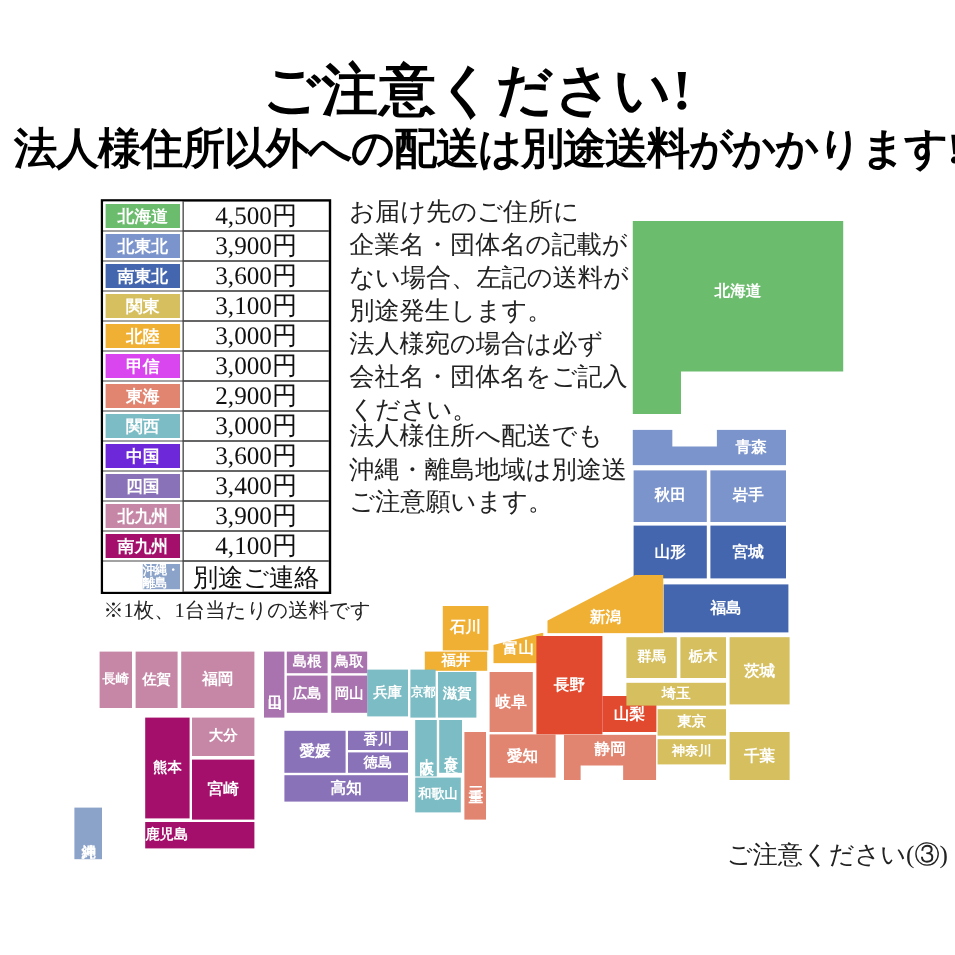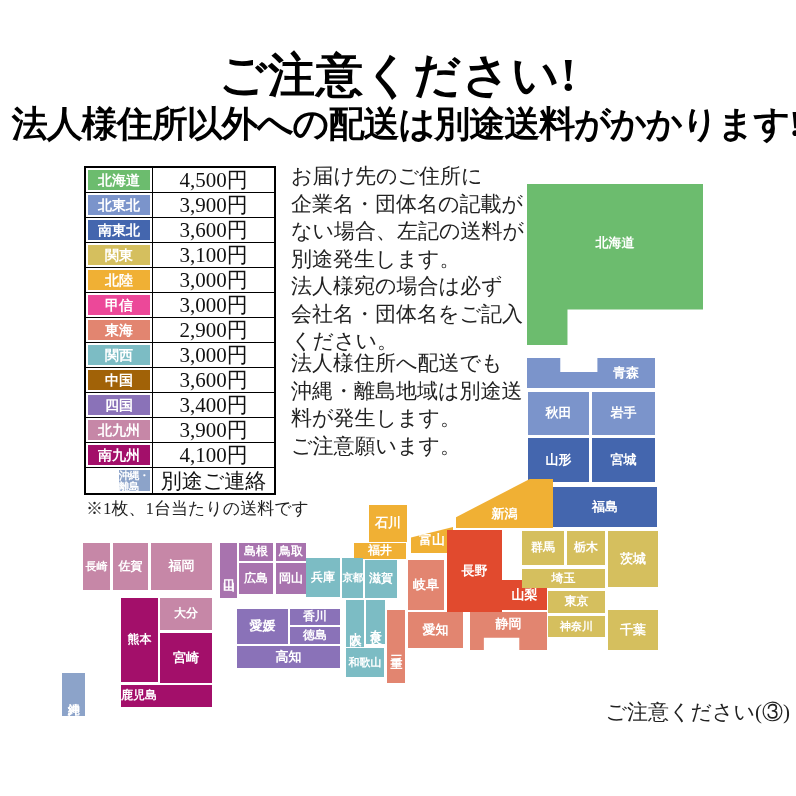--- a/index.html
+++ b/index.html
@@ -124,21 +124,21 @@
       <div class="fee-row">
         <div class="fee-label-cell">
           <div class="fee-chip" style="background: rgb(240, 176, 52);">
             <span>北陸</span>
           </div>
         </div>
         <div class="fee-value-cell">3,000円</div>
       </div>
       <div class="fee-row">
         <div class="fee-label-cell">
-          <div class="fee-chip" style="background: #ec4899;">
+          <div class="fee-chip" style="background: #d946ef;">
             <span>甲信</span>
           </div>
         </div>
         <div class="fee-value-cell">3,000円</div>
       </div>
       <div class="fee-row">
         <div class="fee-label-cell">
           <div class="fee-chip" style="background: rgb(226, 133, 112);">
             <span>東海</span>
           </div>
@@ -148,21 +148,21 @@
       <div class="fee-row">
         <div class="fee-label-cell">
           <div class="fee-chip" style="background: rgb(124, 188, 196);">
             <span>関西</span>
           </div>
         </div>
         <div class="fee-value-cell">3,000円</div>
       </div>
       <div class="fee-row">
         <div class="fee-label-cell">
-          <div class="fee-chip" style="background: #a16207;">
+          <div class="fee-chip" style="background: #6d28d9;">
             <span>中国</span>
           </div>
         </div>
         <div class="fee-value-cell">3,600円</div>
       </div>
       <div class="fee-row">
         <div class="fee-label-cell">
           <div class="fee-chip" style="background: rgb(138, 114, 184);">
             <span>四国</span>
           </div>
@@ -201,21 +201,20 @@
       <div>企業名・団体名の記載が</div>
       <div>ない場合、左記の送料が</div>
       <div>別途発生します。</div>
       <div>法人様宛の場合は必ず</div>
       <div>会社名・団体名をご記入</div>
       <div>ください。</div>
     </div>
   <div class="notice-p notice-p2">
       <div>法人様住所へ配送でも</div>
       <div>沖縄・離島地域は別途送</div>
-      <div>料が発生します。</div>
       <div>ご注意願います。</div>
     </div>
 
   <div class="map">
       <div class="map-block blk-hokkaido" style="left: 527px; top: 184px; width: 176px; height: 161px; background: rgb(108, 188, 110); clip-path: polygon(0% 0%, 100% 0%, 100% 78%, 23% 78%, 23% 100%, 0% 100%);">
         <span class="lbl">北海道</span>
       </div>
       <div class="map-block blk-aomori" style="left: 527px; top: 358px; width: 128px; height: 30px; background: rgb(123, 148, 203); clip-path: polygon(0% 0%, 26% 0%, 26% 47%, 55% 47%, 55% 0%, 100% 0%, 100% 100%, 0% 100%);">
         <span class="lbl">青森</span>
       </div>

